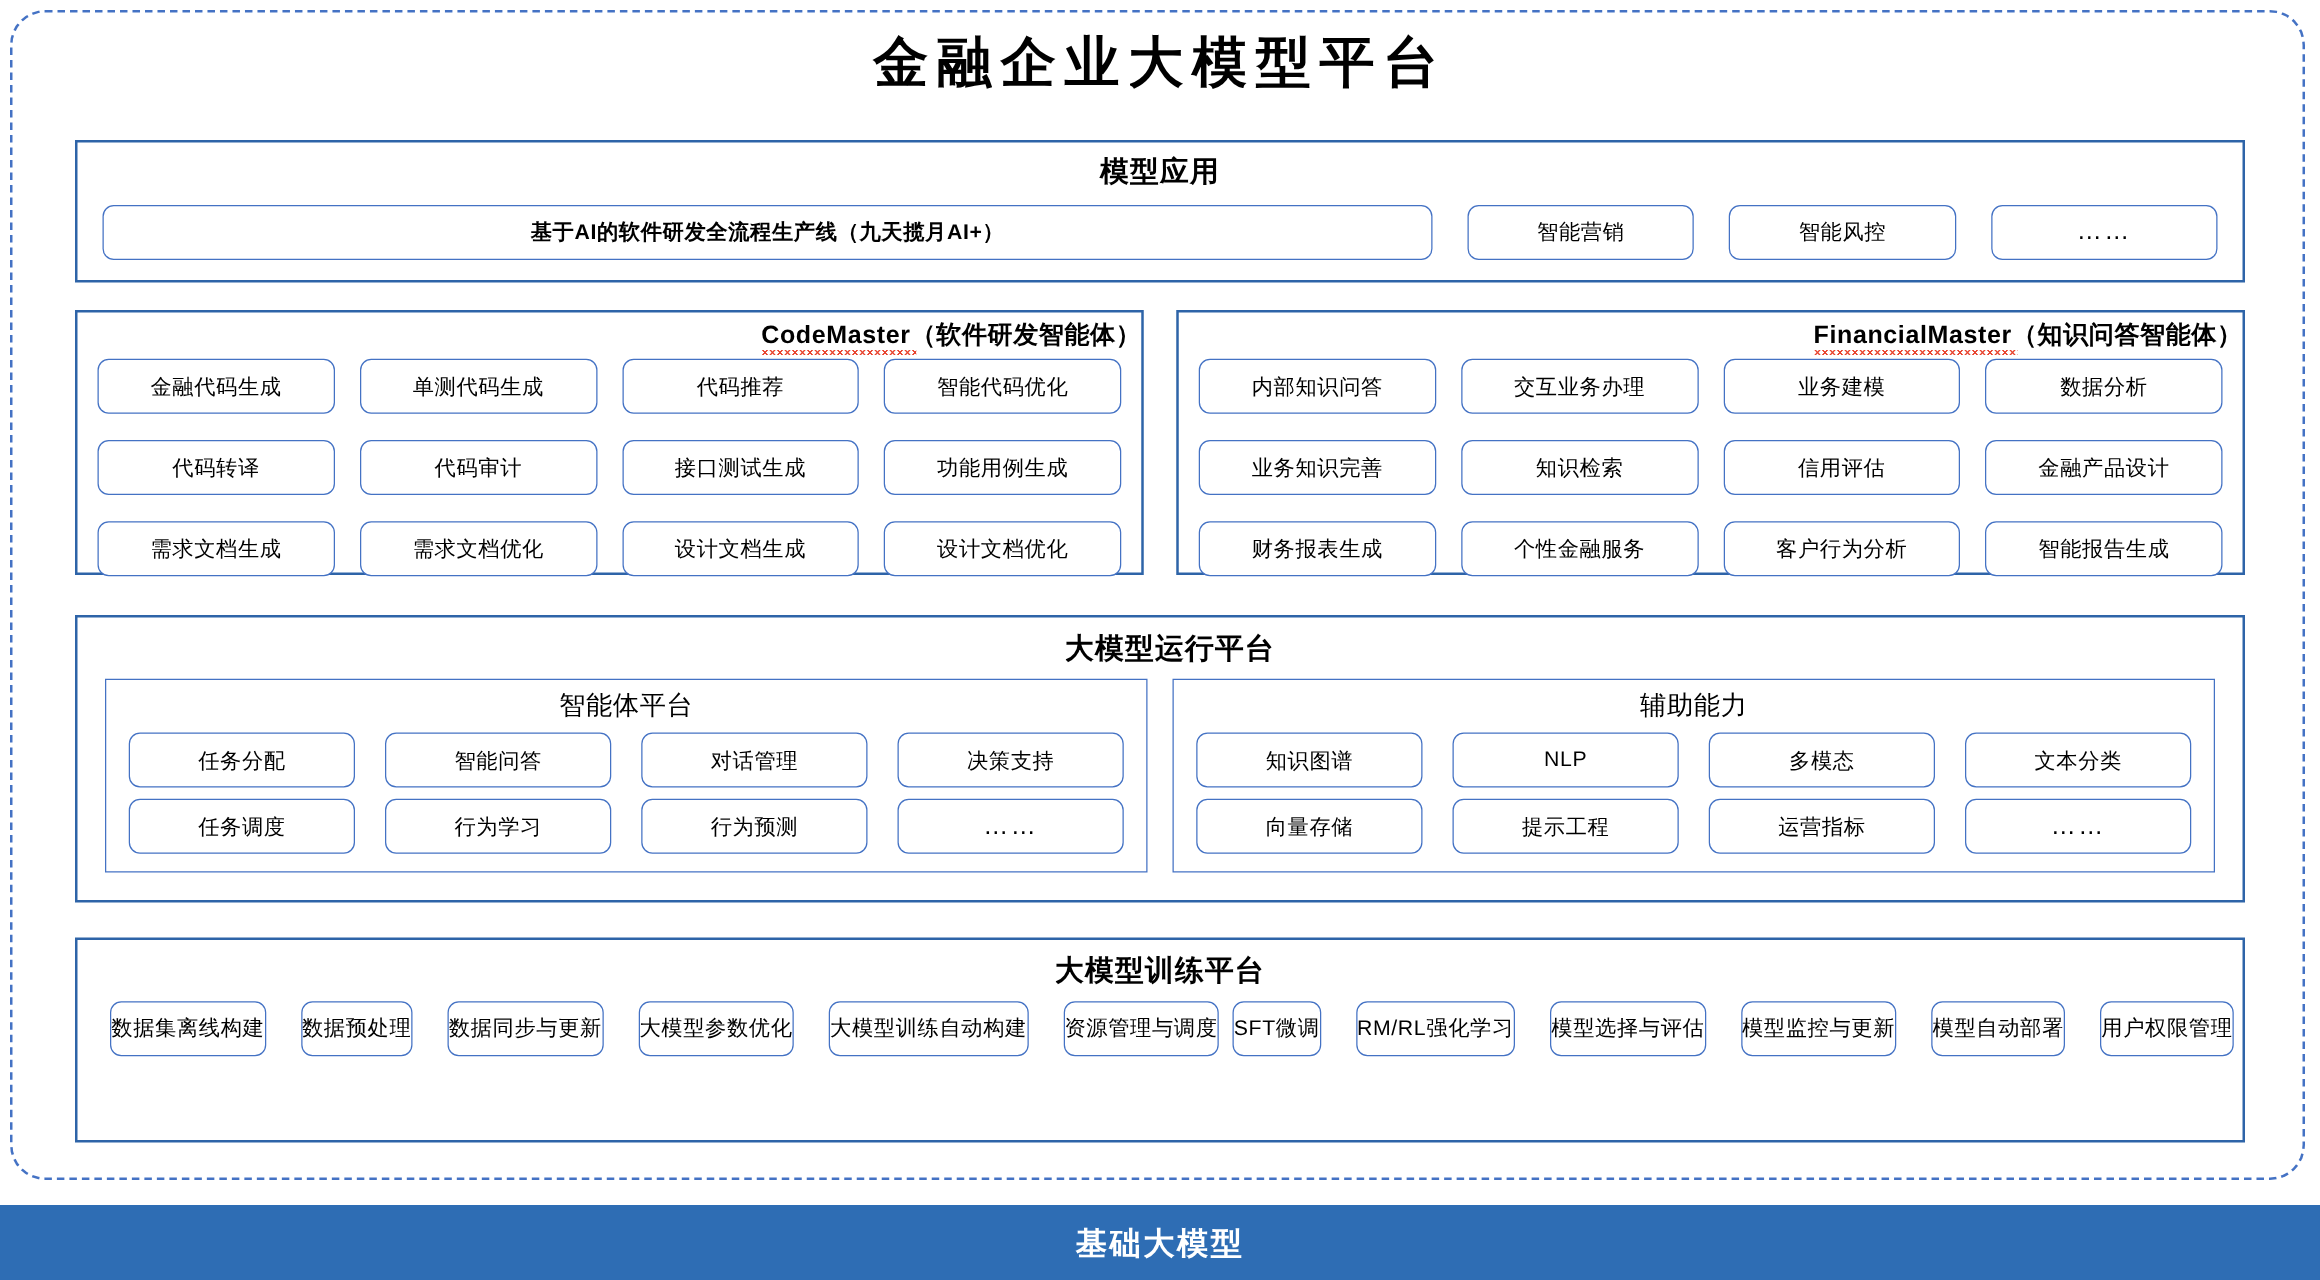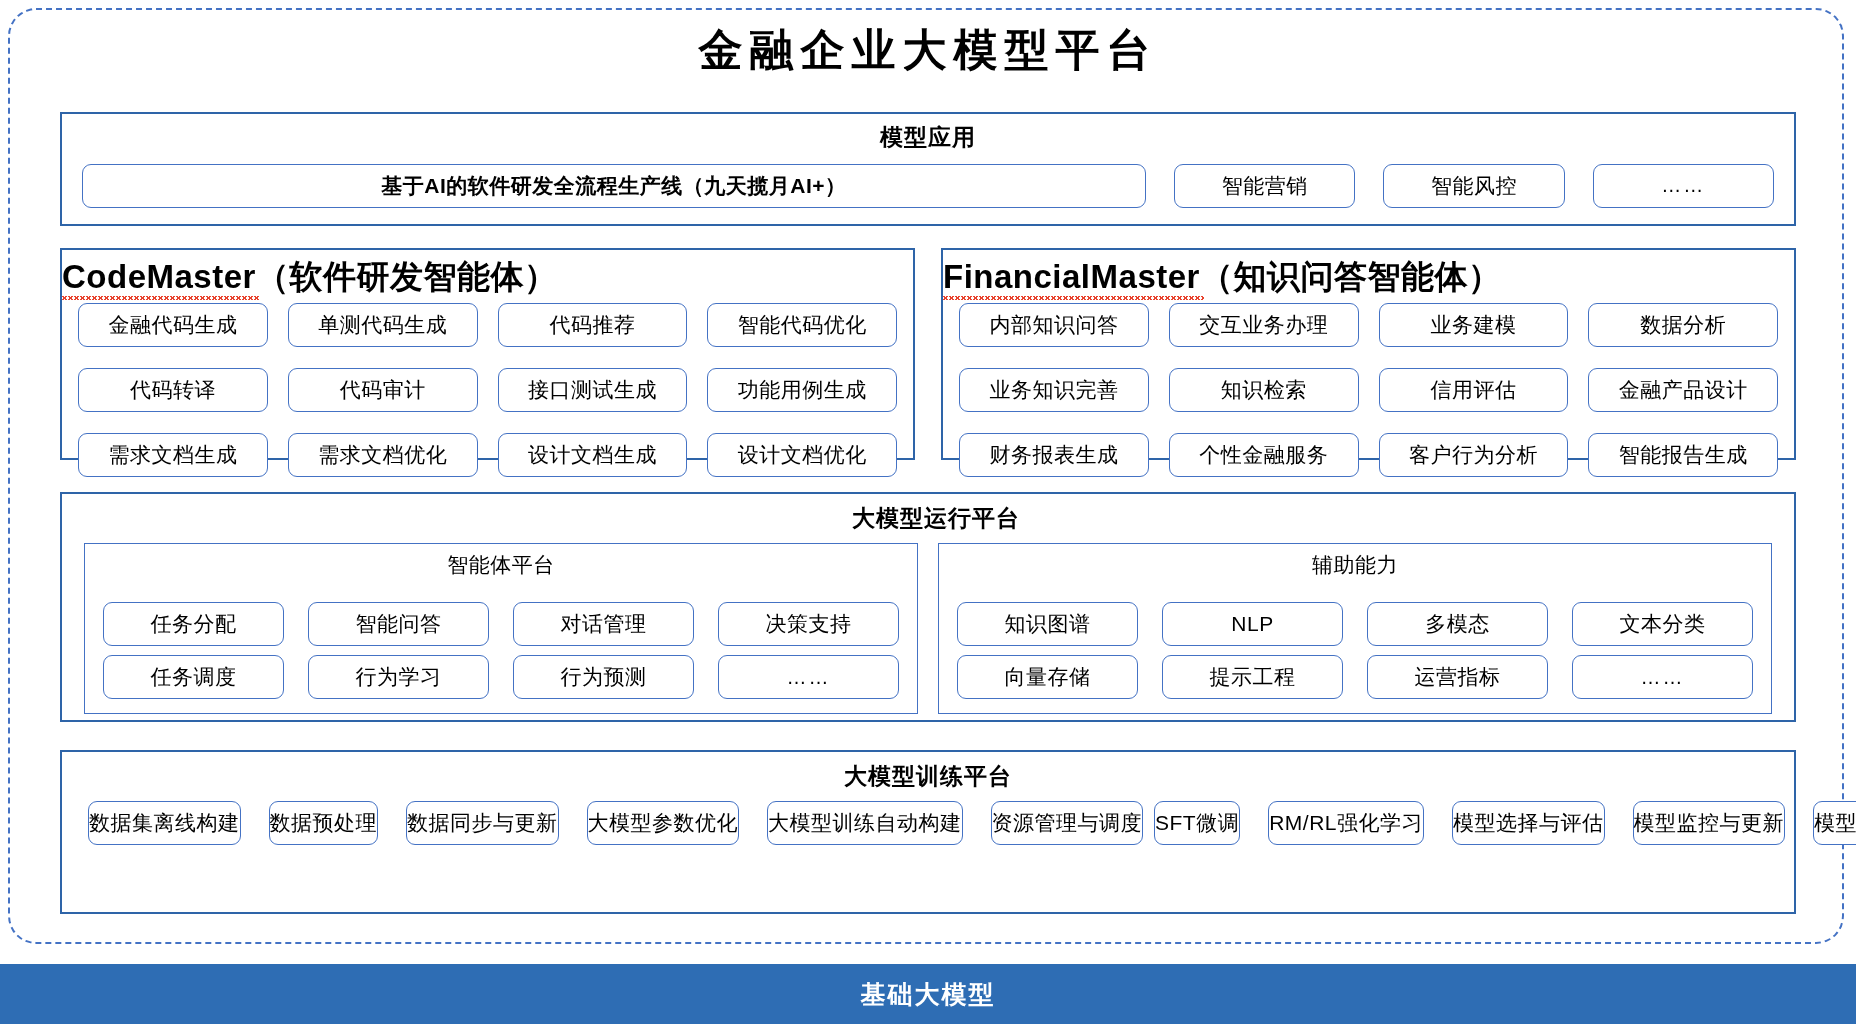--- a/index.html
+++ b/index.html
@@ -68,21 +68,21 @@
 
   
   .pill {
     border: 1.6px solid #4472C4;
     border-radius: 9px;
     background: #ffffff;
     box-sizing: border-box;
     display: flex;
     align-items: center;
     justify-content: center;
-    font-size: 21px;
+    font-size: 17px;
     color: #000000;
     height: 44px;
     white-space: nowrap;
     letter-spacing: 0.5px;
   }
   .pill.bold {
     font-weight: 700;
   }
   .pill.ellipsis {
     letter-spacing: 2px;
@@ -118,22 +118,22 @@
     width: 855px;
     height: 212px;
   }
   #financialmaster {
     left: 941px;
     top: 248px;
     width: 855px;
     height: 212px;
   }
   .agent-title {
-    text-align: left;
-    font-size: 33px;
+    text-align: right;
+    font-size: 20px;
     font-weight: 700;
     margin-top: 6px;
     letter-spacing: 0.5px;
     line-height: 1.25;
   }
   .spell-underline {
     position: relative;
     display: inline-block;
   }
   .spell-underline::after {
@@ -170,21 +170,21 @@
     gap: 20px;
     margin: 10px 22px 0 22px;
   }
   .runtime-box {
     flex: 1 1 0;
     border: 1.6px solid #4472C4;
     box-sizing: border-box;
     background: #ffffff;
     padding: 8px 18px 14px 18px;
   }
-  .runtime-box .sub-title { margin-bottom: 24px; }
+  .runtime-box .sub-title { margin-bottom: 8px; }
   .runtime-box .grid2 {
     display: flex;
     flex-direction: column;
     gap: 9px;
   }
   .runtime-box .row { gap: 24px; }
 
   
   #training-platform {
     left: 60px;

